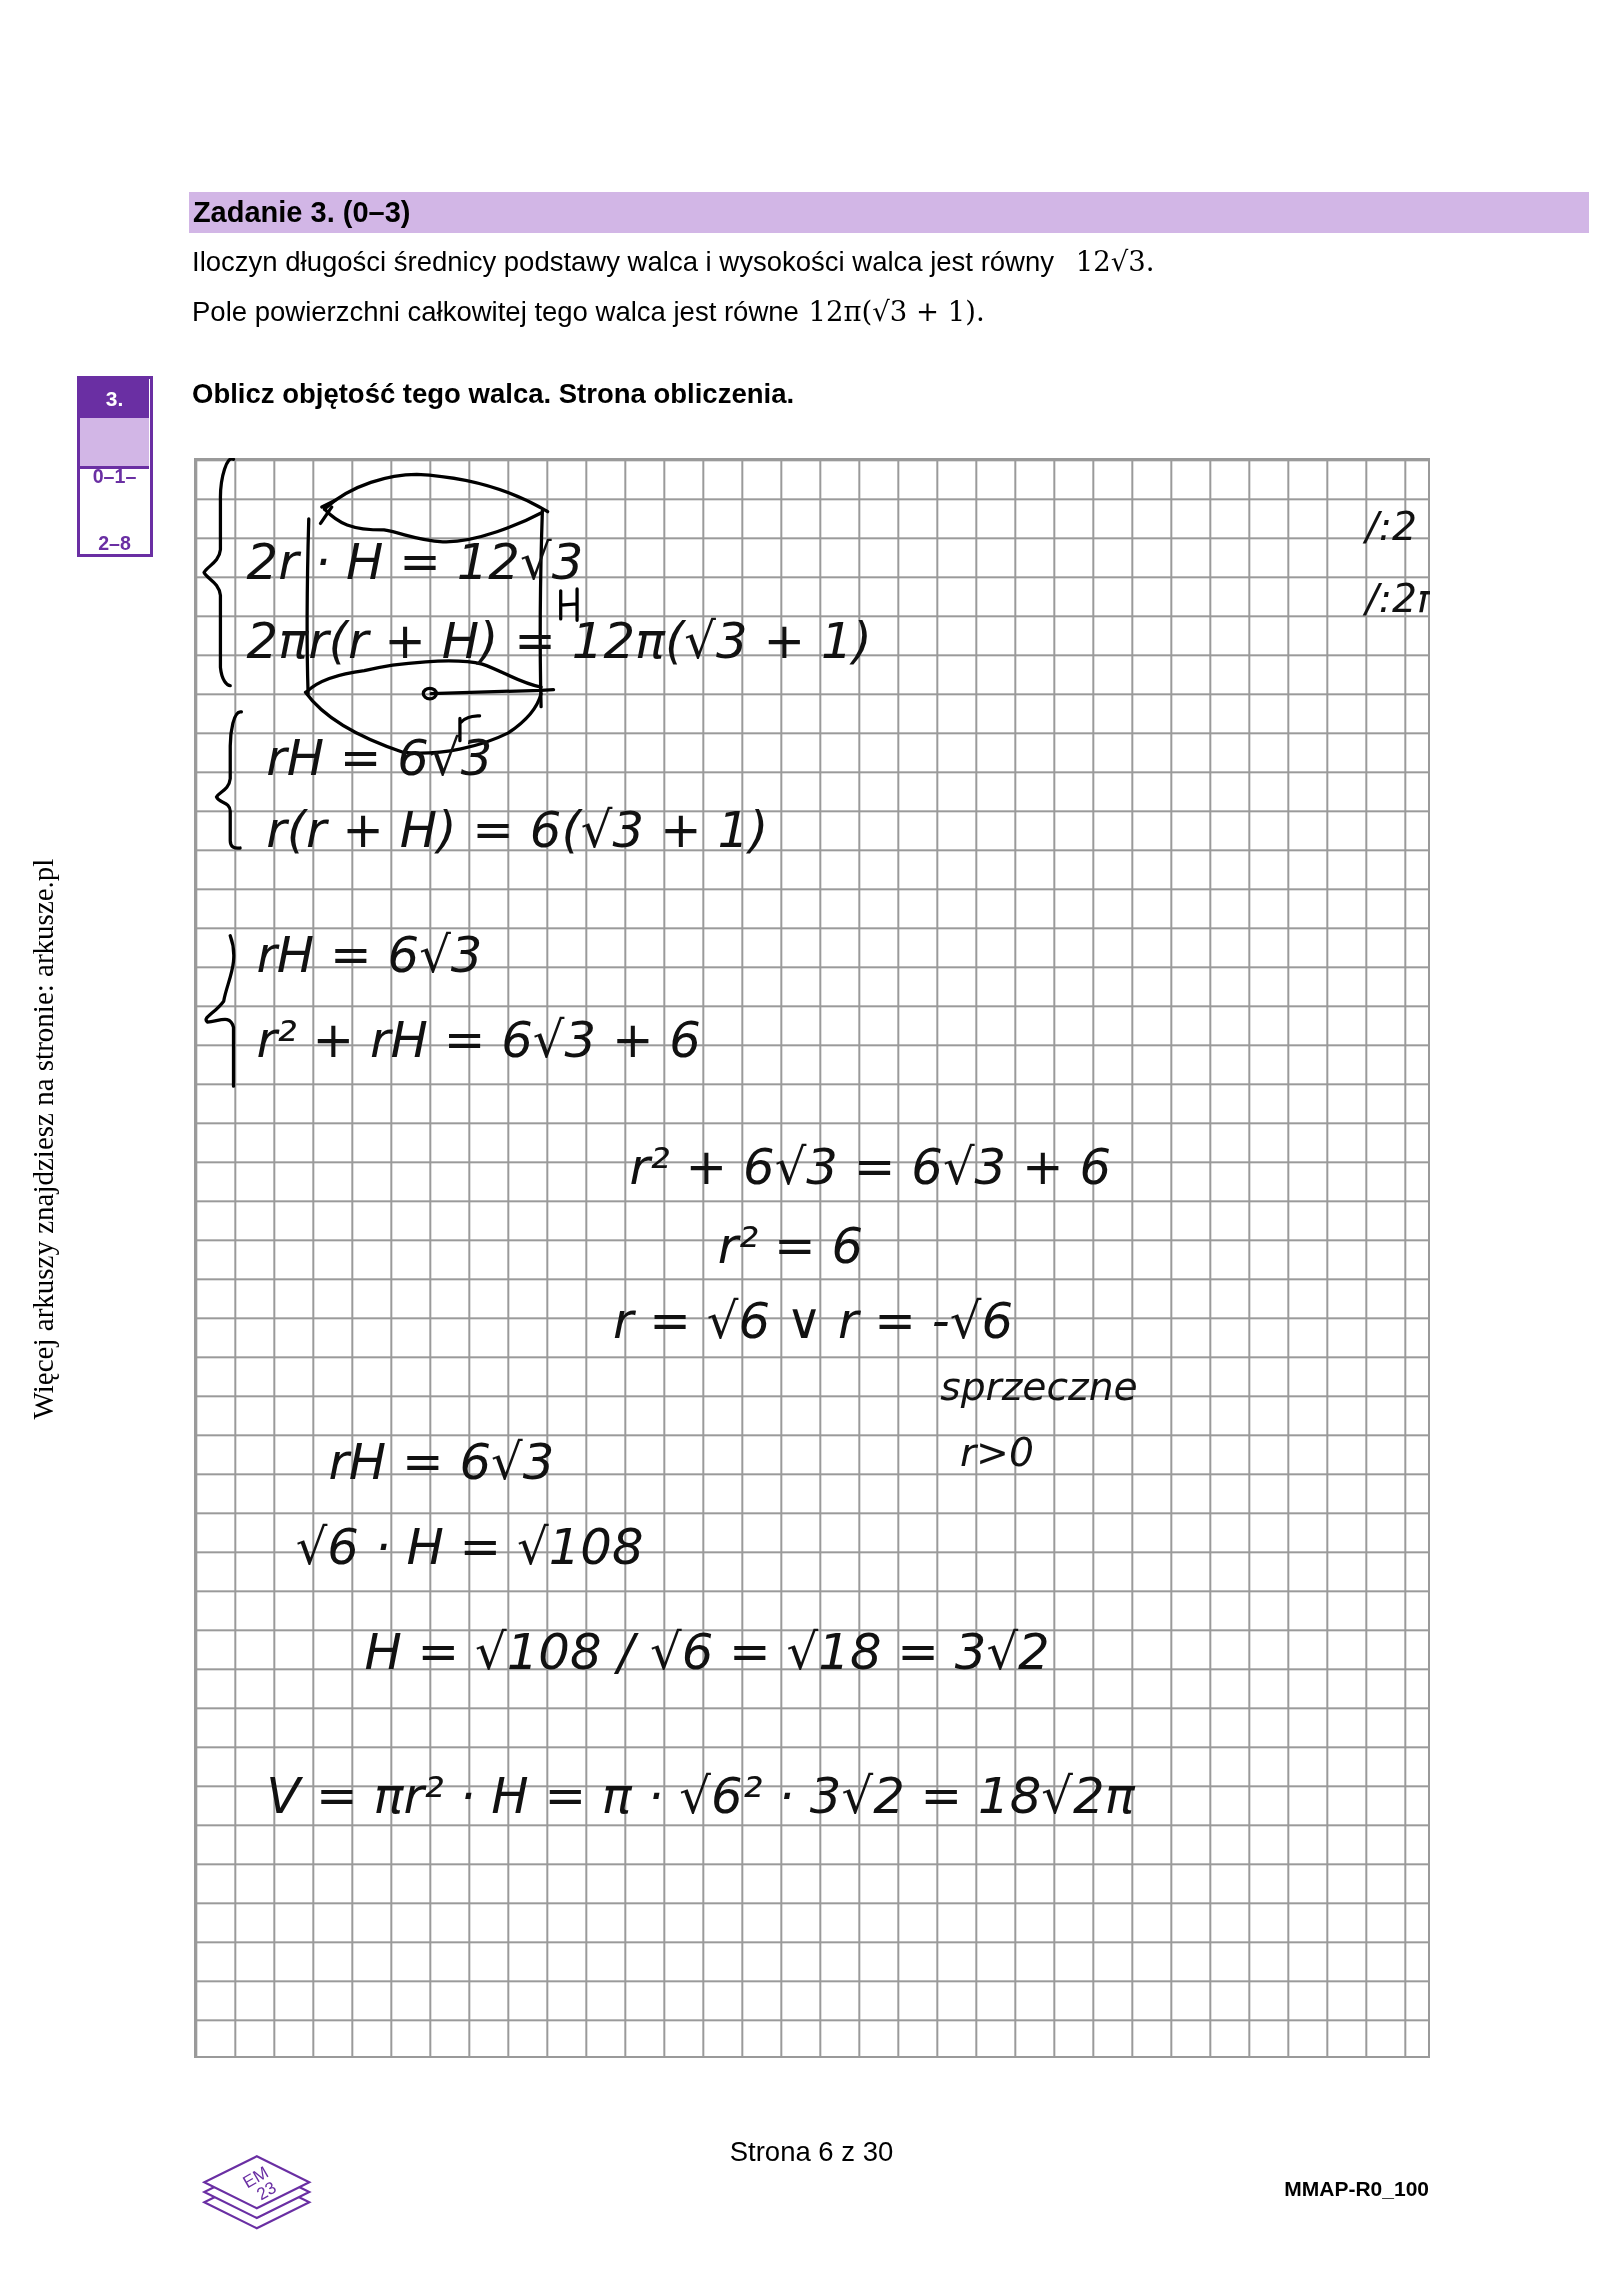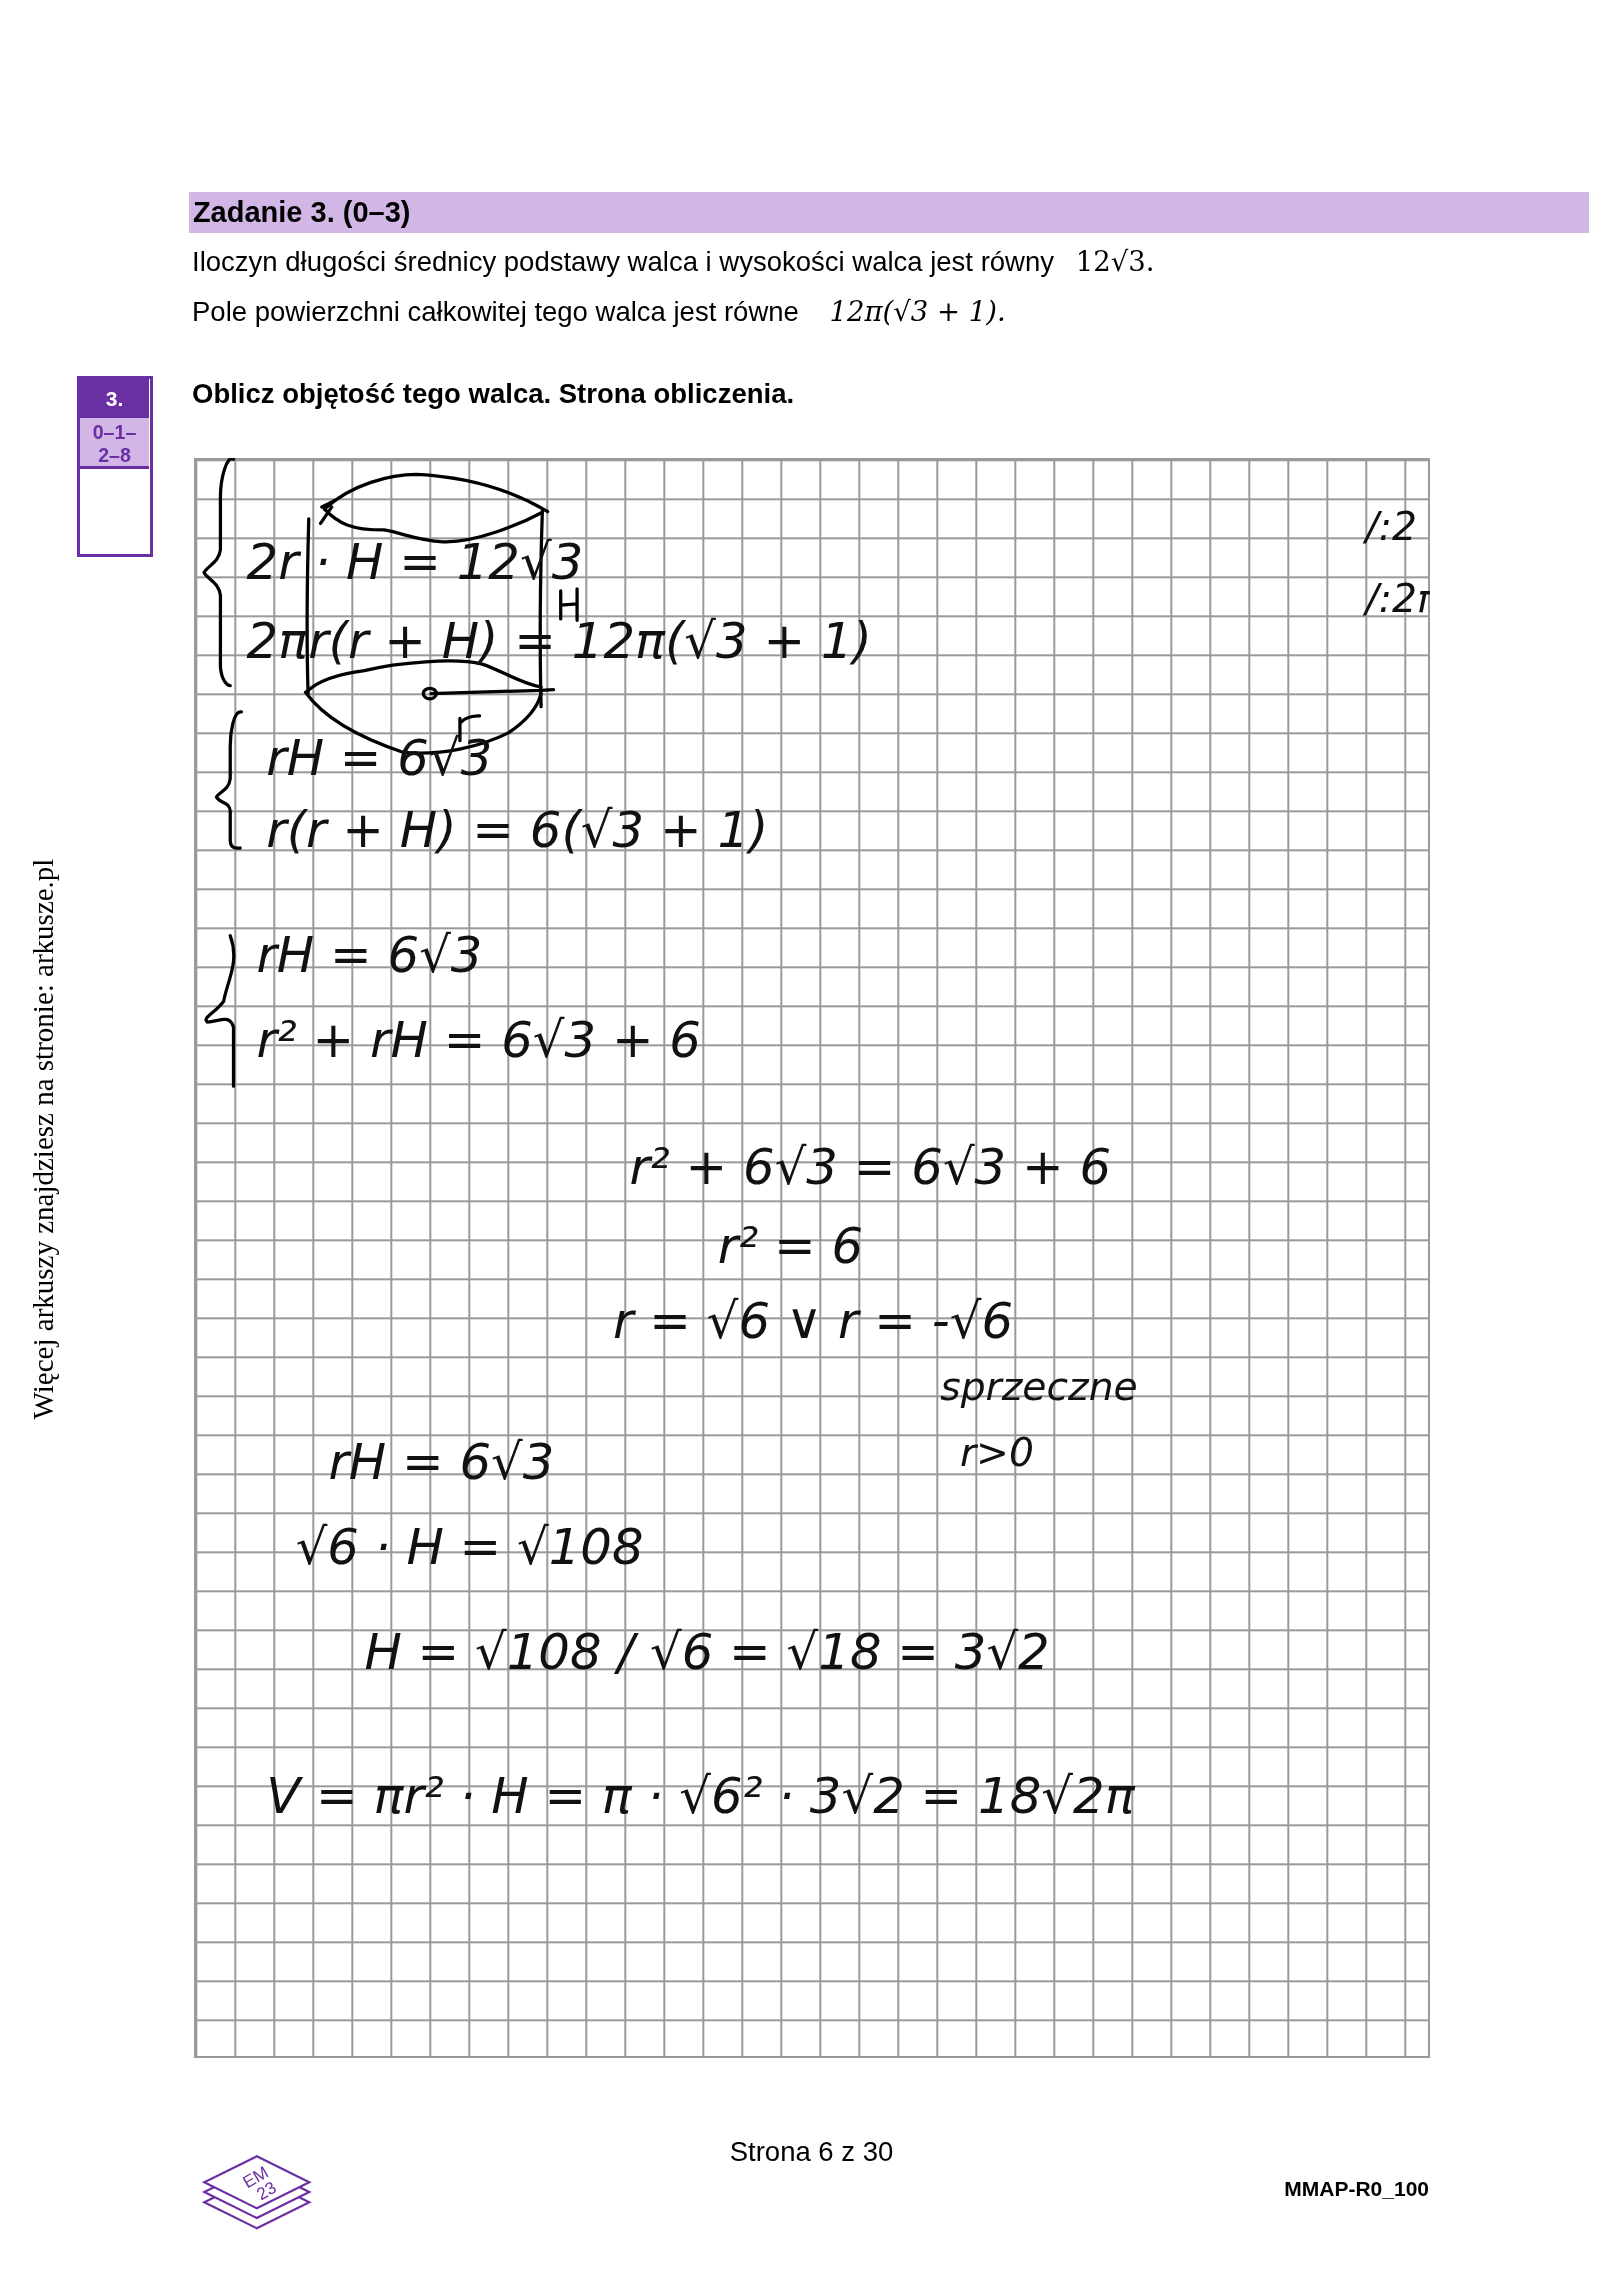--- a/index.html
+++ b/index.html
@@ -6,21 +6,21 @@
     body { width: 1623px; height: 2295px; position: relative; overflow: hidden; font-family: "Liberation Sans", sans-serif; color: #000; }
     .abs { position: absolute; }
     .task-header { left: 189px; top: 192px; width: 1400px; height: 41px; background: #d2b6e6; }
     .task-header-title { position: absolute; left: 3.9px; top: 3.9px; font-size: 29px; font-weight: bold; line-height: 33px; white-space: nowrap; }
     .stmt { left: 192px; font-size: 27.5px; line-height: 33px; white-space: nowrap; }
     .math { font-family: "DejaVu Serif", serif; font-style: normal; font-size: 27.5px; }
     .instruction { left: 192px; top: 377px; font-size: 27.5px; font-weight: bold; line-height: 33px; white-space: nowrap; }
     .score-box { left: 77px; top: 376px; width: 76px; height: 181px; border: 3.3px solid #6a2fa3; box-sizing: border-box; background: #fff; }
     .score-num { position: absolute; left: 0; top: 0; width: 69px; height: 39px; background: #6a2fa3; color: #fff; font-weight: bold; font-size: 21px; text-align: center; line-height: 39px; }
     .score-range { position: absolute; left: 0; top: 39px; width: 69px; height: 51px; background: #d2b6e6; color: #6a2fa3; font-weight: bold; font-size: 19.6px; text-align: center; line-height: 23.6px; padding-top: 2.6px; box-sizing: border-box; border-bottom: 3.3px solid #6a2fa3; }
-    .score-range div { height: 23.6px; }
+    .score-range div { height: 23.6px; margin-top: 44px; }
     .side-text { left: 43px; top: 1139px; transform: translate(-50%, -50%) rotate(-90deg); font-family: "Liberation Serif", serif; font-size: 29px; white-space: nowrap; }
     .grid { left: 194px; top: 458px; width: 1236px; height: 1600px; border: 2px solid #9a9a9a; box-sizing: border-box;
       background-image:
         linear-gradient(to right, #9a9a9a 2px, transparent 2px),
         linear-gradient(to bottom, #9a9a9a 2px, transparent 2px);
       background-size: 39px 39px;
       background-position: -0.7px -0.7px;
     }
     .handwriting { left: 194px; top: 458px; width: 1236px; height: 1600px; }
     .handwriting path, .handwriting ellipse, .handwriting line { fill: none; stroke: #000; stroke-width: 5; stroke-linecap: round; stroke-linejoin: round; }
@@ -38,21 +38,21 @@
 <div class="abs task-header">
   <div class="task-header-title">Zadanie 3. (0–3)</div>
 </div>
 
 <div class="abs stmt" style="top:245px;">
   <span>Iloczyn długości średnicy podstawy walca i wysokości walca jest równy</span>
   <span class="math" style="margin-left:14px;">12√3.</span>
 </div>
 <div class="abs stmt" style="top:295px;">
   <span>Pole powierzchni całkowitej tego walca jest równe</span>
-  <span class="math" style="margin-left:23px;font-style:italic;">12π(√3 + 1).</span>
+  <span class="math" style="margin-left:2px;">12π(√3 + 1).</span>
 </div>
 
 <div class="abs score-box">
   <div class="score-num">3.</div>
   <div class="score-range">
     <div>0–1–</div>
     <div>2–8</div>
   </div>
   <div class="abs" style="left:0;top:90px;width:69px;height:84px;"></div>
 </div>

